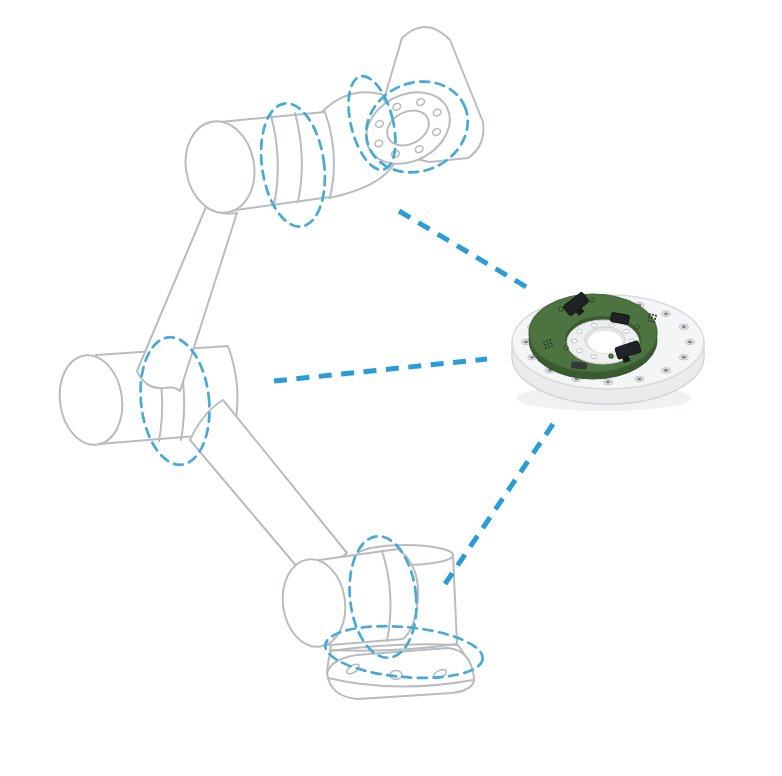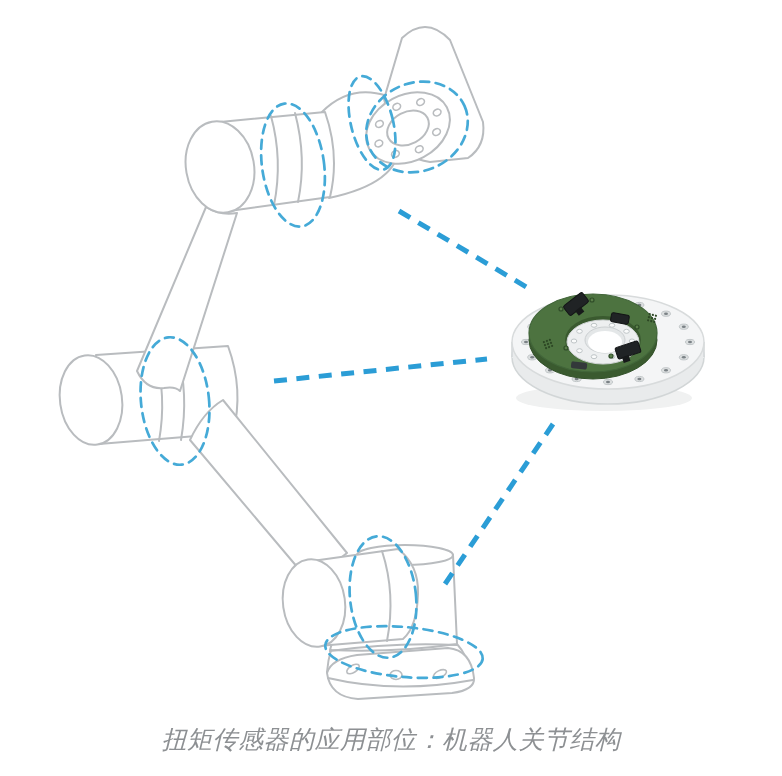--- a/index.html
+++ b/index.html
@@ -269,14 +269,13 @@
       </g>
       <circle class="ringscrew" cx="561" cy="309" r="2"></circle>
       <circle class="ringscrew" cx="592" cy="300" r="2"></circle>
       <circle class="ringscrew" cx="637" cy="327" r="2"></circle>
       <circle class="ringscrew" cx="611" cy="356" r="2"></circle>
       <circle class="ringscrew" cx="566" cy="348" r="2"></circle>
     </g>
   </g>
 </svg>
 
-<div class="caption">扭矩传感器的应用部位：机器人关节结构</div>
 </div>
 
 </body></html>

